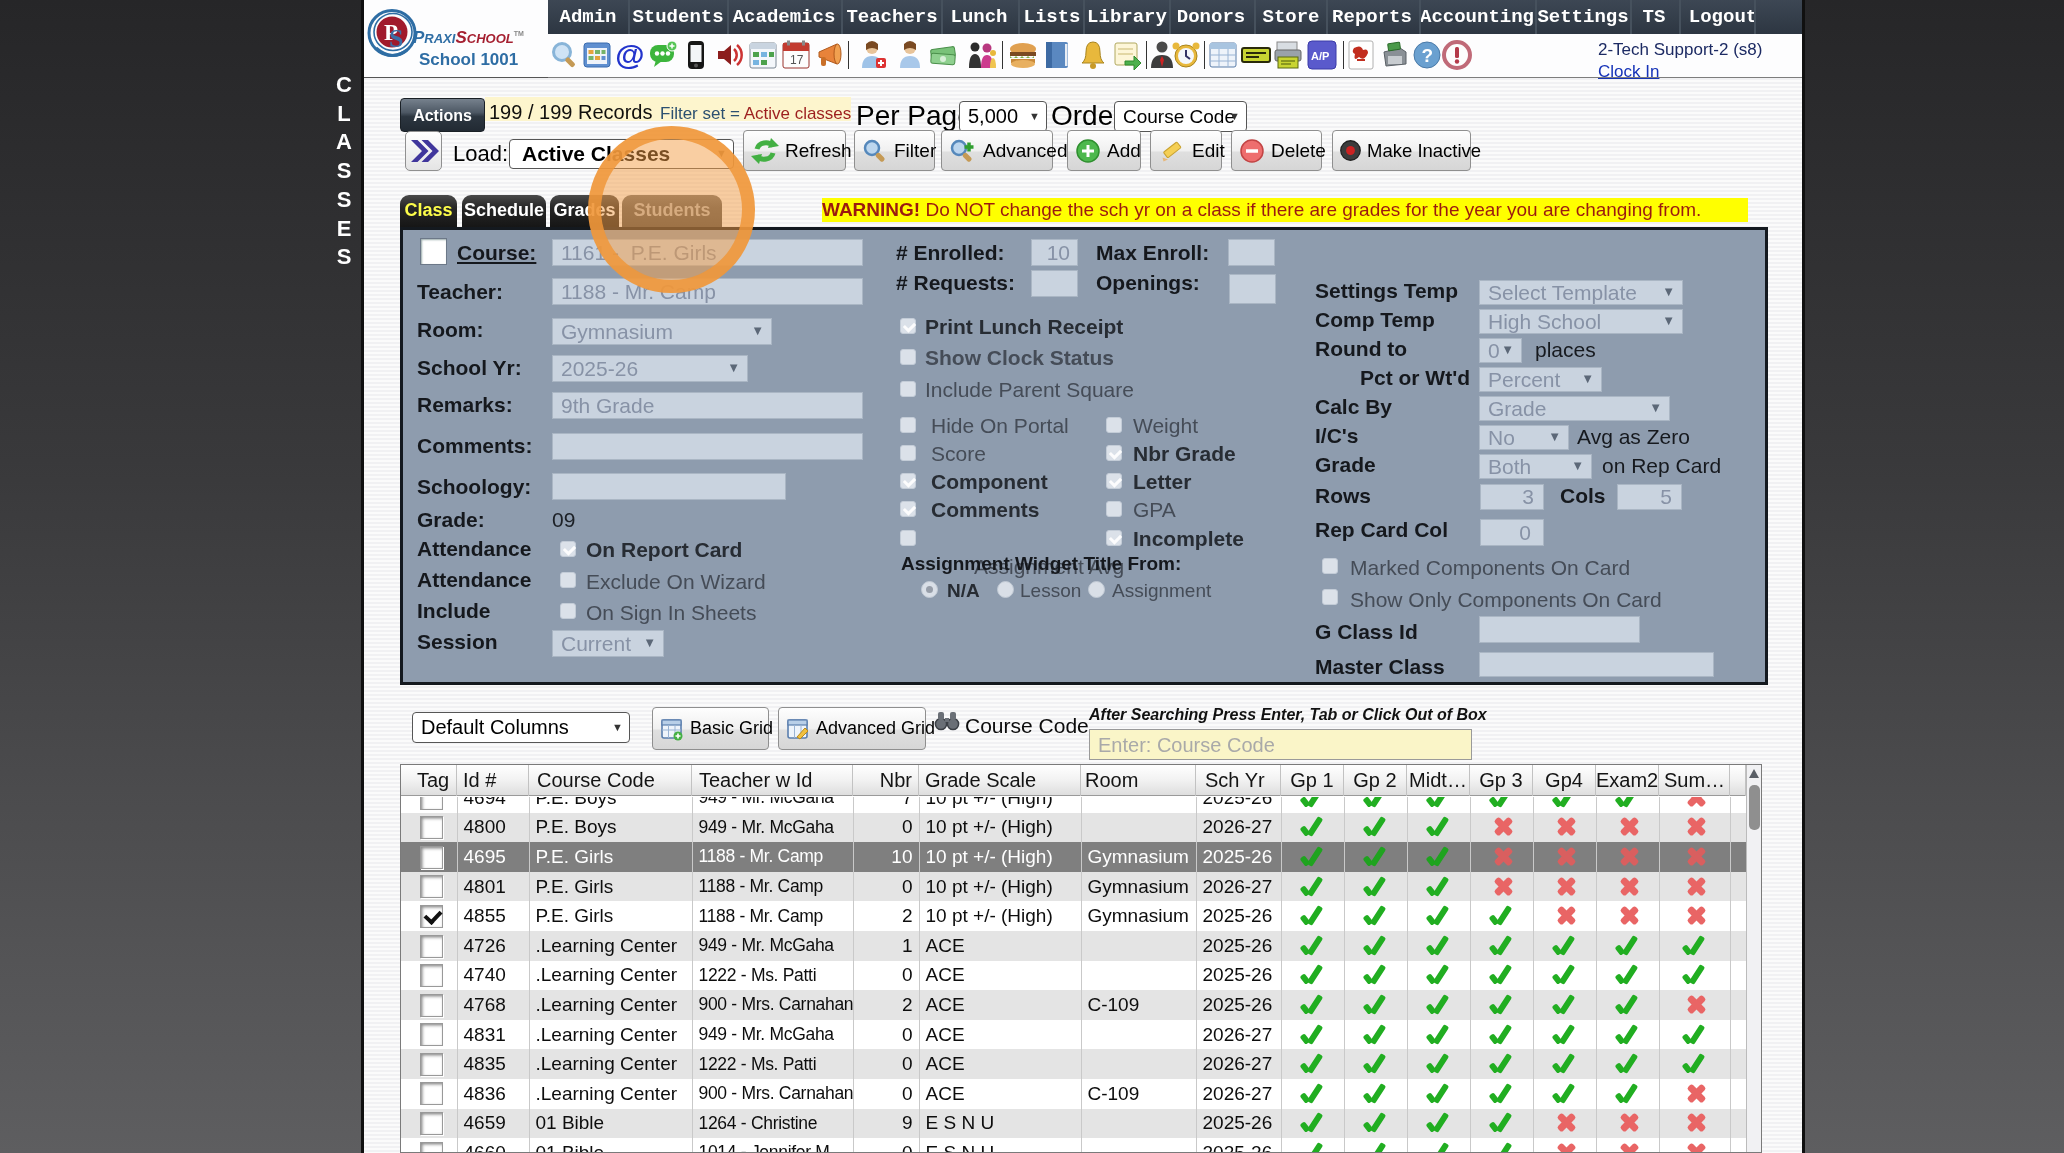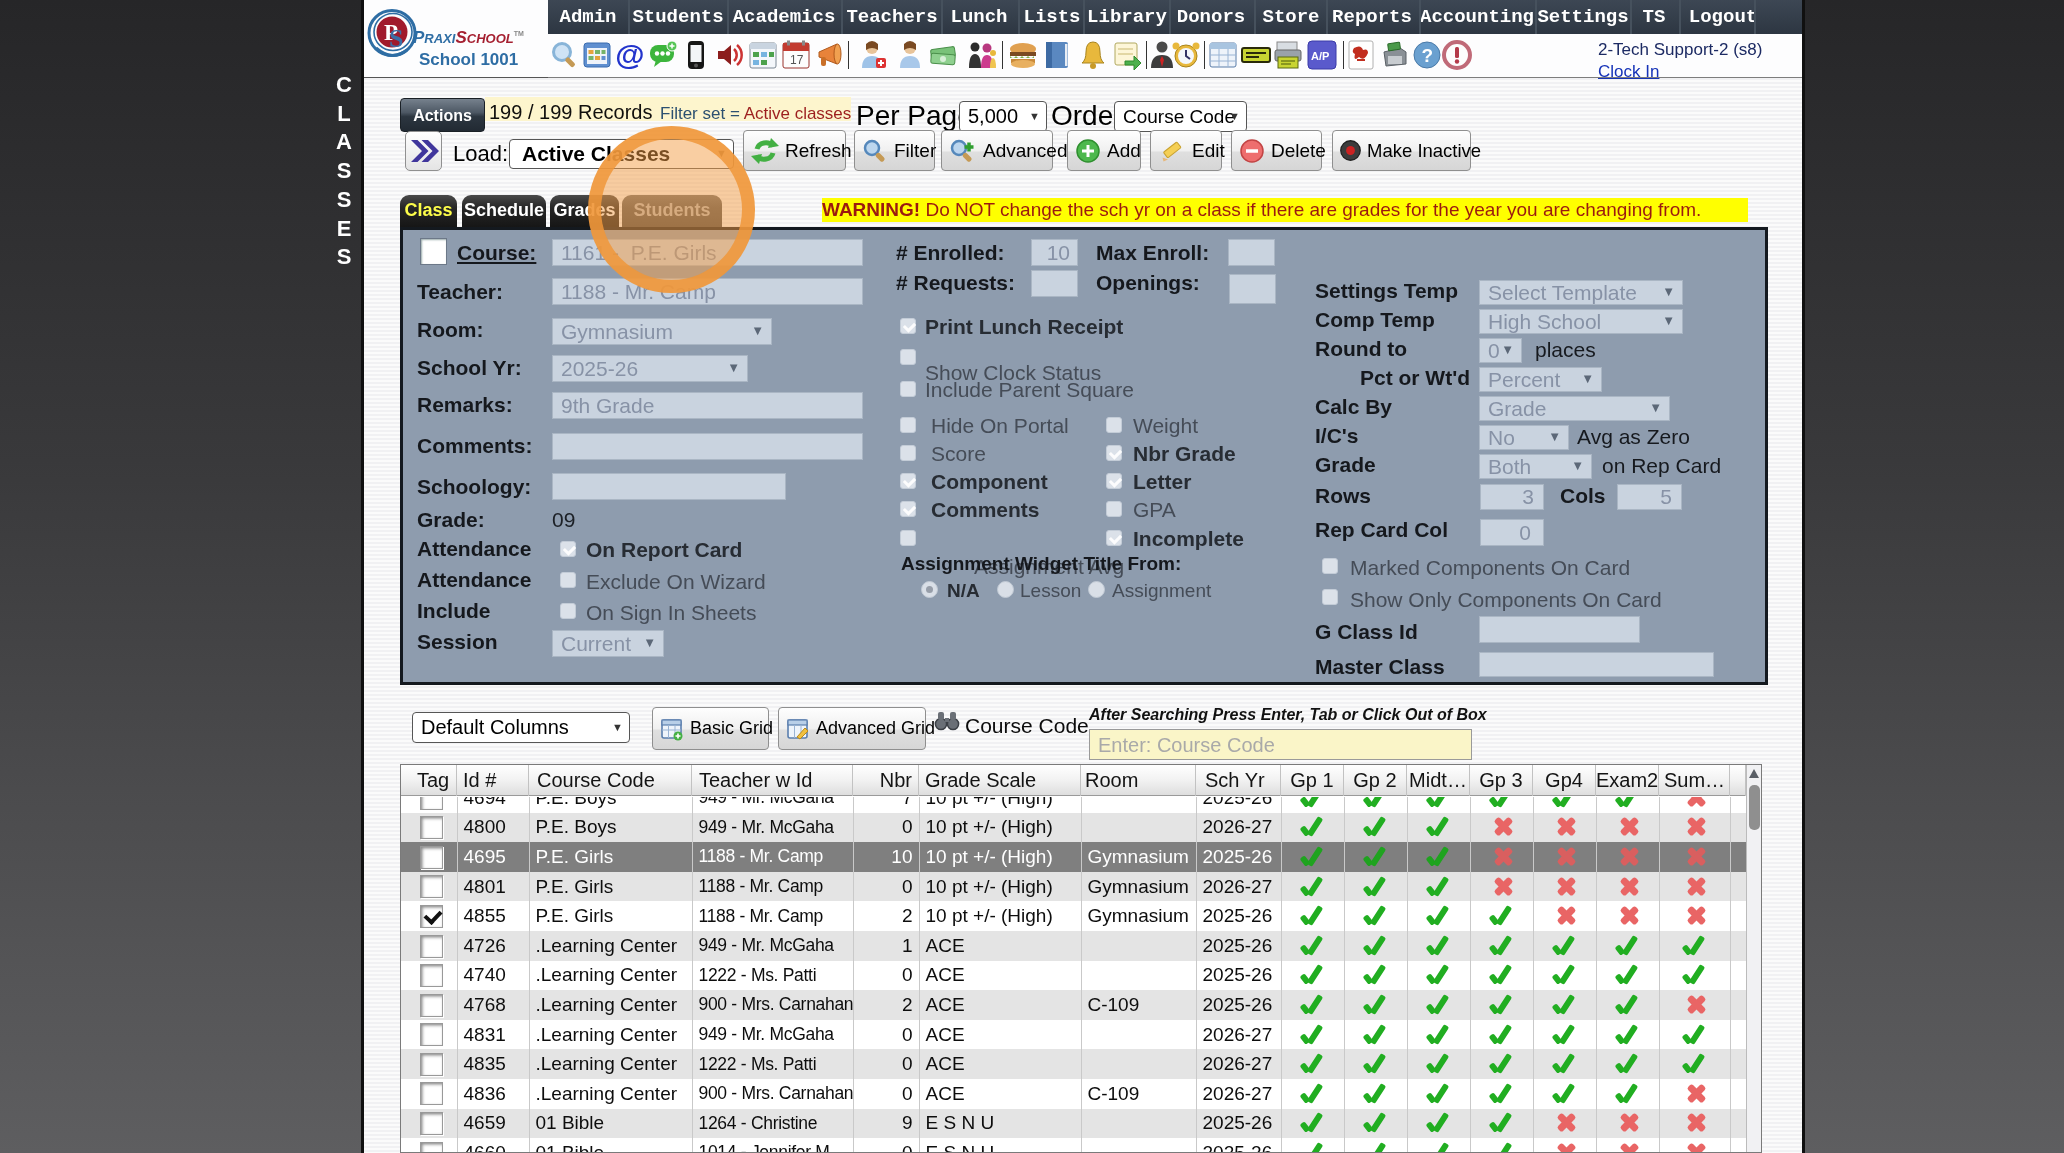--- a/index.html
+++ b/index.html
@@ -410,21 +410,21 @@
   <div class="finp" style="left:667px;top:239px;width:47px;height:27px;justify-content:flex-end;padding-right:7px;padding-left:0;">10</div>
   <div class="flbl" style="left:732px;top:241px;">Max Enroll:</div>
   <div class="finp" style="left:864px;top:239px;width:47px;height:27px;"></div>
   <div class="flbl" style="left:532px;top:271px;"># Requests:</div>
   <div class="finp" style="left:667px;top:270px;width:47px;height:27px;"></div>
   <div class="flbl" style="left:732px;top:271px;">Openings:</div>
   <div class="finp" style="left:865px;top:274px;width:47px;height:30px;"></div>
   <div class="fchk on" style="left:536px;top:318px;"></div>
   <div class="clbl b" style="left:561px;top:315px;">Print Lunch Receipt</div>
   <div class="fchk" style="left:536px;top:349px;"></div>
-  <div class="clbl" style="left:561px;top:361px;">Show Clock Status</div>
+  <div class="clbl" style="left:561px;top:346px;font-weight:bold;">Show Clock Status</div>
   <div class="fchk" style="left:536px;top:381px;"></div>
   <div class="clbl" style="left:561px;top:378px;">Include Parent Square</div>
   <div class="fchk" style="left:536px;top:417px;"></div>
   <div class="clbl" style="left:567px;top:414px;">Hide On Portal</div>
   <div class="fchk" style="left:742px;top:417px;"></div>
   <div class="clbl" style="left:769px;top:414px;">Weight</div>
   <div class="fchk" style="left:536px;top:445px;"></div>
   <div class="clbl" style="left:567px;top:442px;">Score</div>
   <div class="fchk on" style="left:742px;top:445px;"></div>
   <div class="clbl b" style="left:769px;top:442px;">Nbr Grade</div>

